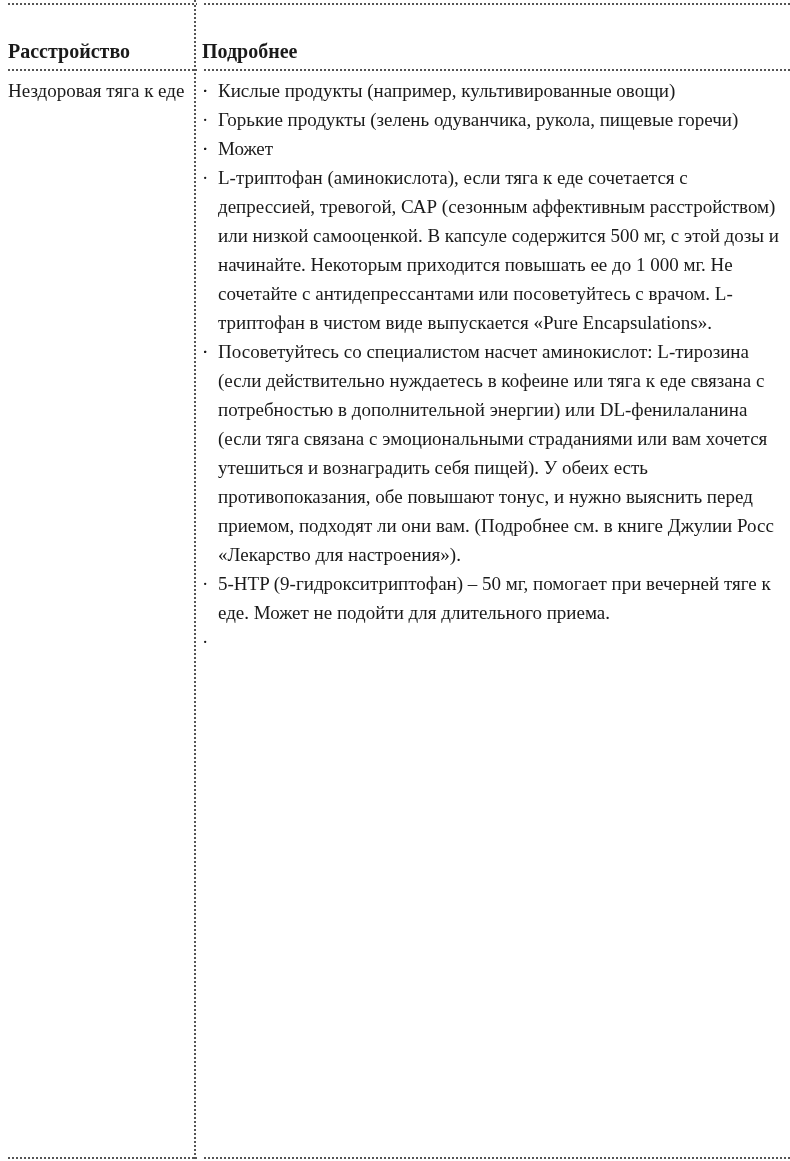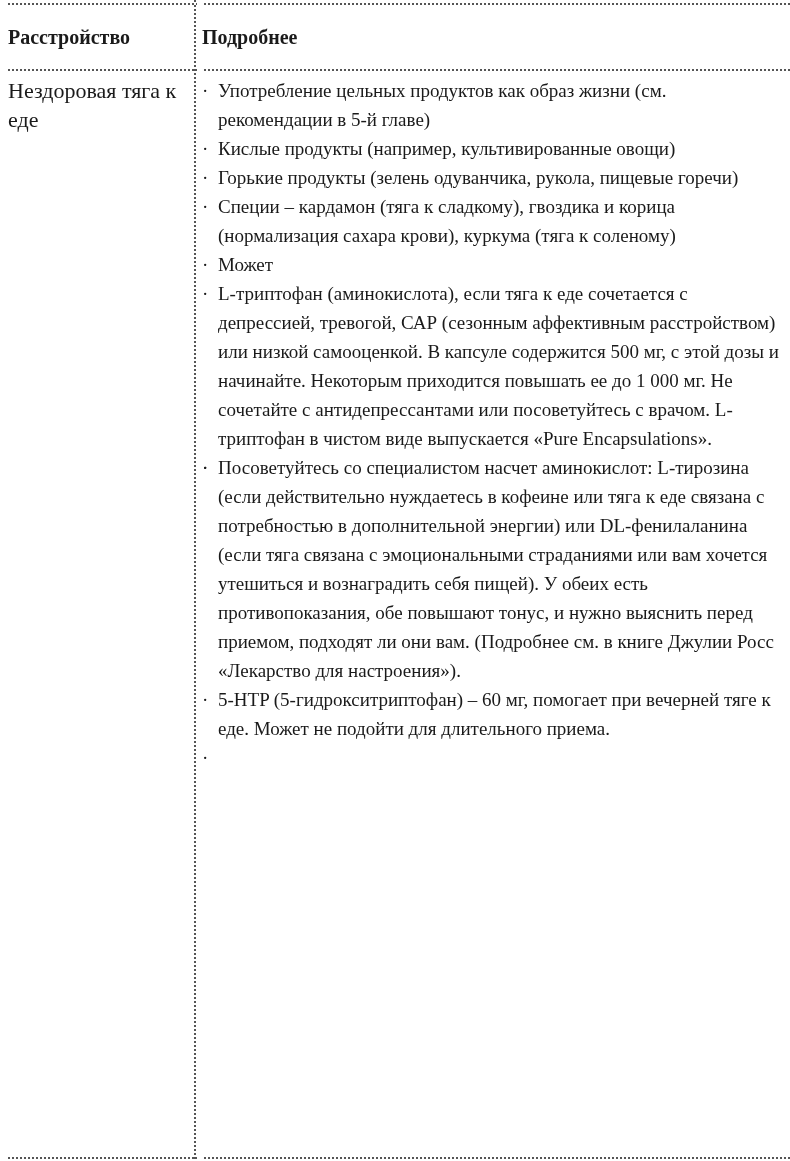--- a/index.html
+++ b/index.html
@@ -11,26 +11,26 @@
   .hline {
     position: absolute; left: 0; width: 790px; height: 0;
     border-top: 2px dotted #555;
   }
   .vline {
     position: absolute; left: 194px; width: 0;
     border-left: 2px dotted #555;
   }
   .gap { position: absolute; width: 6px; height: 6px; background: #fff; }
   .header-cell {
-    position: absolute; top: 22px; font-weight: bold; font-size: 20px;
+    position: absolute; top: 36px; font-weight: bold; font-size: 20px;
     line-height: 30px;
   }
   .cond-cell {
     position: absolute; left: 8px; top: 76px; width: 180px;
-    font-size: 22px; line-height: 29px;
+    font-size: 19px; line-height: 29px;
   }
   .remedies {
     position: absolute; left: 202px; top: 76px; width: 580px;
     margin: 0; padding: 0; list-style: none;
     font-size: 19px; line-height: 29px;
   }
   .remedies li {
     position: relative; padding-left: 16px; margin: 0;
   }
   .remedies li .bullet {
@@ -51,24 +51,24 @@
   <div class="gap" style="left:197px; top:66px;"></div>
   <div class="gap" style="left:197px; top:1154px;"></div>
   <div class="gap" style="left:197px; top:0px;"></div>
 
   <div class="header-cell" style="left:8px;">Расстройство</div>
   <div class="header-cell" style="left:202px;">Подробнее</div>
 
   <div class="cond-cell">Нездоровая тяга к еде</div>
 
   <ul class="remedies">
-    <li><span class="bullet">·</span><span>Употребление цельных продуктов как образ жизни (см. рекомендации в 5-й главе)</span></li>
+    <li><span class="bullet">·</span></li>
     <li><span class="bullet">·</span><span>Кислые продукты (например, культивированные овощи)</span></li>
     <li><span class="bullet">·</span><span>Горькие продукты (зелень одуванчика, рукола, пищевые горечи)</span></li>
-    <li><span class="bullet">·</span><span>Специи – кардамон (тяга к сладкому), гвоздика и корица (нормализация сахара крови), куркума (тяга к соленому)</span></li>
+    <li><span class="bullet">·</span></li>
     <li><span class="bullet">·</span><span>Может</span></li>
     <li><span class="bullet">·</span><span>L-триптофан (аминокислота), если тяга к еде сочетается с депрессией, тревогой, САР (сезонным аффективным расстройством) или низкой самооценкой. В капсуле содержится 500 мг, с этой дозы и начинайте. Некоторым приходится повышать ее до 1 000 мг. Не сочетайте с антидепрессантами или посоветуйтесь с врачом. L-триптофан в чистом виде выпускается «Pure Encapsulations».</span></li>
     <li><span class="bullet">·</span></li>
     <li><span class="bullet">·</span><span>Посоветуйтесь со специалистом насчет аминокислот: L-тирозина (если действительно нуждаетесь в кофеине или тяга к еде связана с потребностью в дополнительной энергии) или DL-фенилаланина (если тяга связана с эмоциональными страданиями или вам хочется утешиться и вознаградить себя пищей). У обеих есть противопоказания, обе повышают тонус, и нужно выяснить перед приемом, подходят ли они вам. (Подробнее см. в книге Джулии Росс «Лекарство для настроения»).</span></li>
-    <li><span class="bullet">·</span><span>5-HTP (5-гидрокситриптофан) – 60 мг, помогает при вечерней тяге к еде. Может не подойти для длительного приема.</span></li>
+    <li><span class="bullet">·</span><span>5-HTP (9-гидрокситриптофан) – 50 мг, помогает при вечерней тяге к еде. Может не подойти для длительного приема.</span></li>
     <li><span class="bullet">·</span></li>
   </ul>
 </div>
 
 </body></html>

